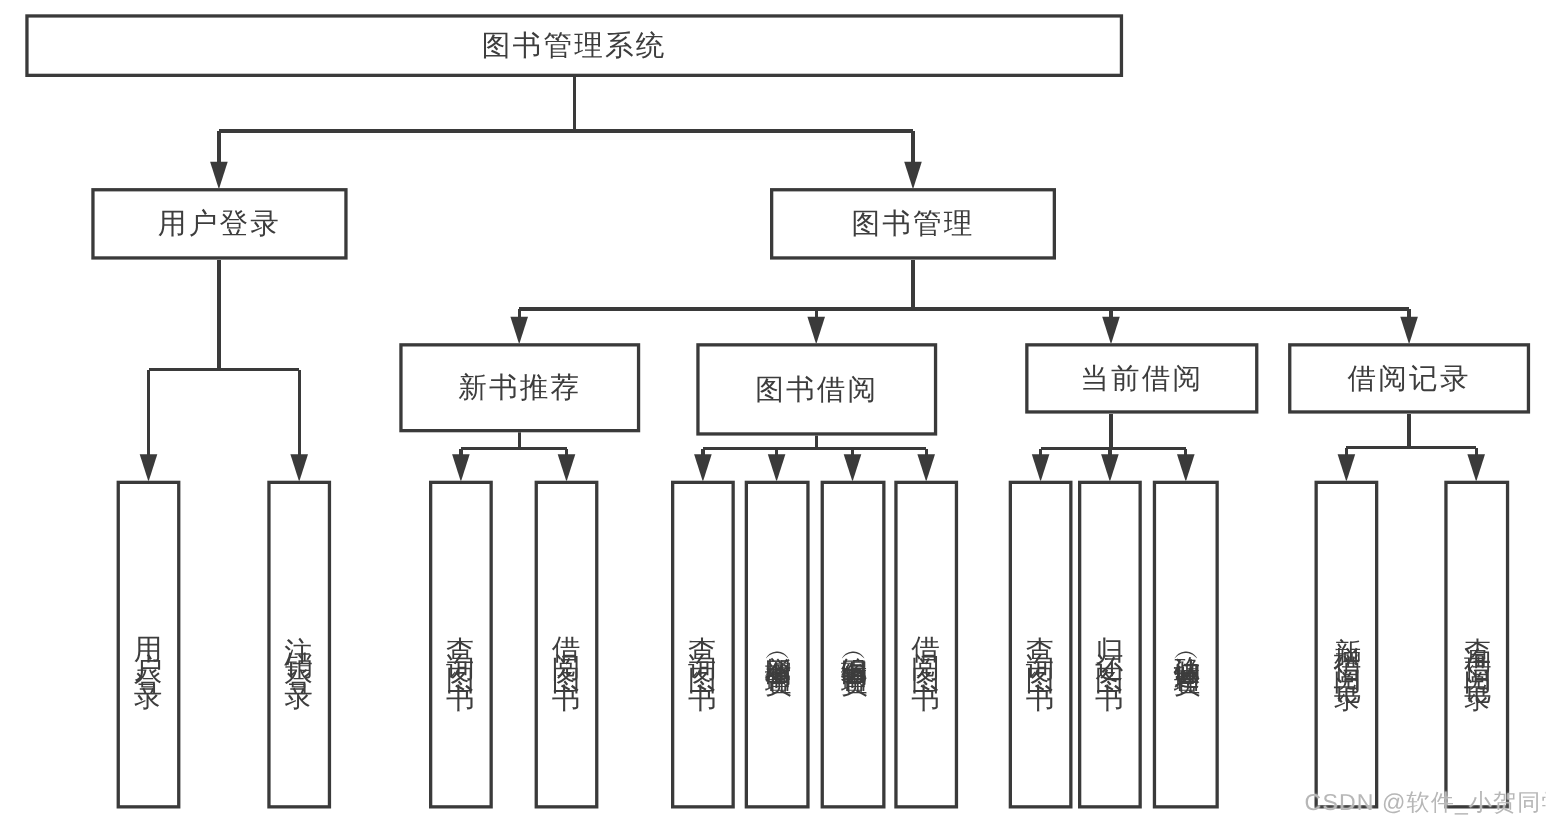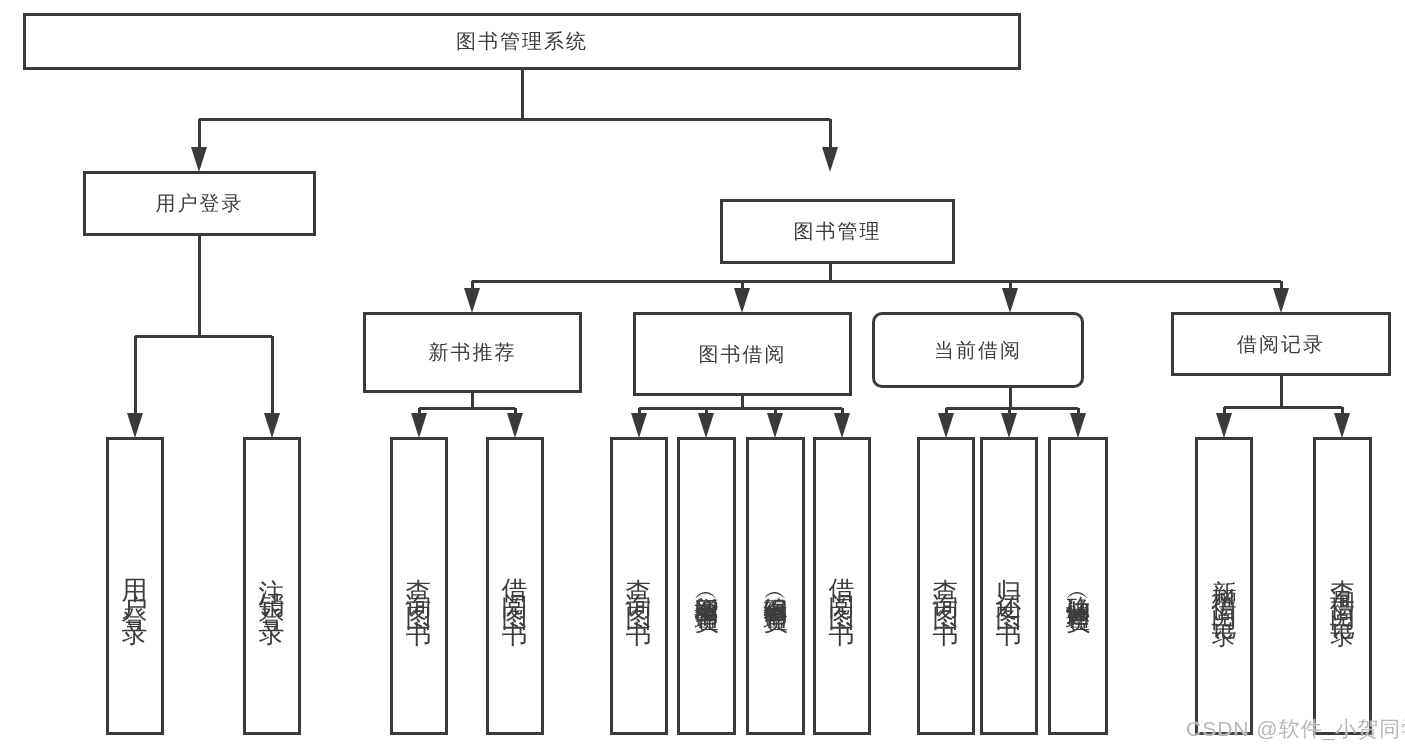--- a/index.html
+++ b/index.html
@@ -24,21 +24,21 @@
     position: absolute;
     box-sizing: border-box;
     background: #ffffff;
     border: 3px solid #3a3a3a;
     display: flex;
     align-items: center;
     justify-content: center;
     color: #3d3d3d;
   }
   .h-box {
-    font-size: 20px;
+    font-size: 26px;
     letter-spacing: 2px;
     white-space: nowrap;
   }
   .leaf .v-label {
     writing-mode: vertical-rl;
     text-orientation: mixed;
     color: #3d3d3d;
     line-height: 1;
     white-space: nowrap;
   }
@@ -102,25 +102,25 @@
     <polygon points="1070,413 1086,413 1078,438"></polygon>
 
     <polygon points="1216,413 1232,413 1224,438"></polygon>
     <polygon points="1334,413 1350,413 1342,438"></polygon>
   </g>
 </svg>
 
 <div class="box h-box" style="left:23px; top:13px; width:998px; height:57px;">图书管理系统</div>
 
 <div class="box h-box" style="left:83px; top:171px; width:233px; height:65px;">用户登录</div>
-<div class="box h-box" style="left:720px; top:171px; width:235px; height:65px;margin-top:28px;">图书管理</div>
+<div class="box h-box" style="left:700px; top:171px; width:260px; height:65px;">图书管理</div>
 
 <div class="box h-box" style="left:363px; top:312px; width:219px; height:81px;">新书推荐</div>
 <div class="box h-box" style="left:633px; top:312px; width:219px; height:84px;">图书借阅</div>
-<div class="box h-box" style="left:872px; top:312px; width:212px; height:76px;border-radius:10px;">当前借阅</div>
+<div class="box h-box" style="left:932px; top:312px; width:212px; height:64px;">当前借阅</div>
 <div class="box h-box" style="left:1171px; top:312px; width:220px; height:64px;">借阅记录</div>
 
 <div class="box leaf" style="left:106px; top:437px; width:58px; height:298px;">
   <span class="v-label ls-wide">用户登录</span>
 </div>
 <div class="box leaf" style="left:243px; top:437px; width:58px; height:298px;">
   <span class="v-label ls-wide">注销登录</span>
 </div>
 
 <div class="box leaf" style="left:390px; top:437px; width:58px; height:298px;">

